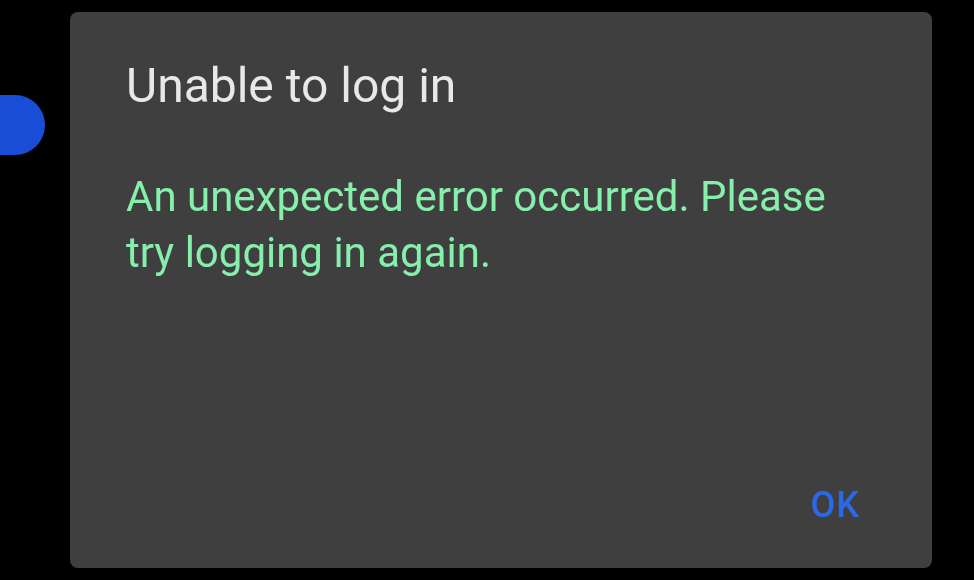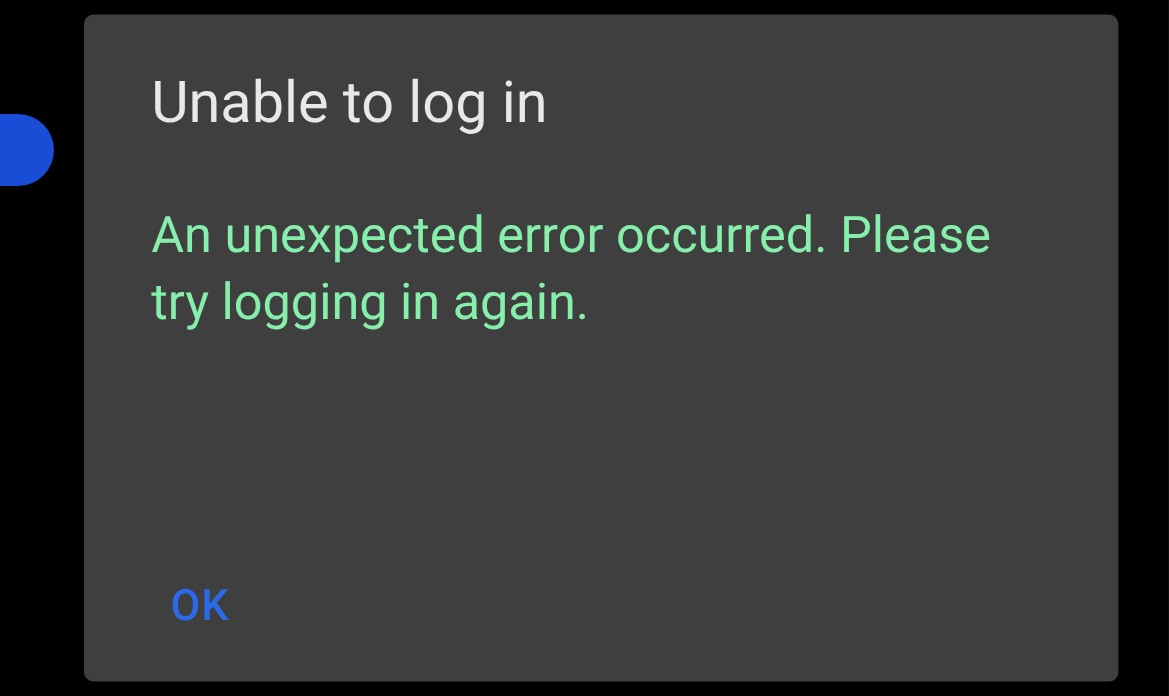--- a/index.html
+++ b/index.html
@@ -52,20 +52,21 @@
     .dialog-message {
       font-size: 42px;
       font-weight: 400;
       color: #86efac;
       line-height: 1.35;
       flex: 1;
     }
     
     .dialog-actions {
       display: flex;
+      justify-content: flex-end;
       padding-top: 12px;
     }
     
     .dialog-ok-button {
       background: transparent;
       border: none;
       color: #2a6ae8;
       font-size: 36px;
       font-weight: 500;
       letter-spacing: 1px;

